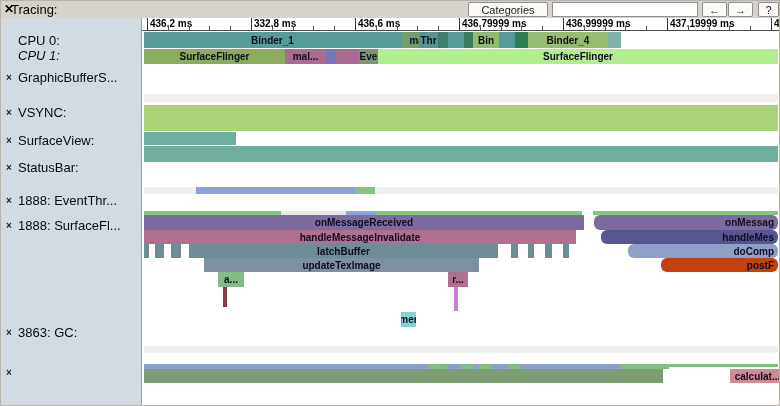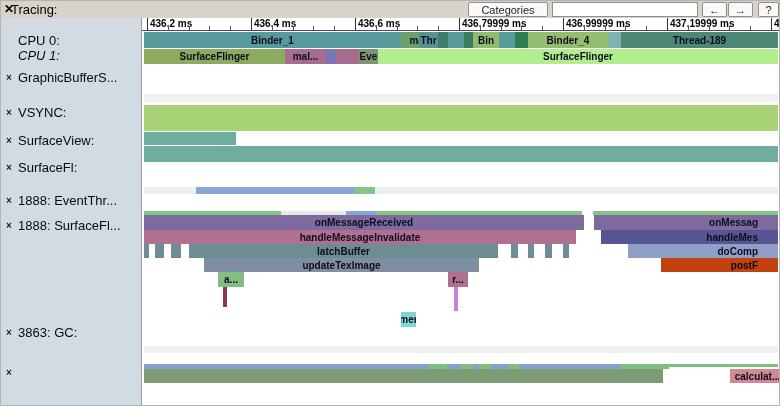--- a/index.html
+++ b/index.html
@@ -26,21 +26,21 @@
   #ruler{position:absolute;left:141px;top:17px;width:639px;height:13px;background:#fff;
          border-bottom:1px solid #4a4a4a;box-sizing:border-box;}
   .tick-major{position:absolute;top:0;width:1px;height:12px;background:#333;}
   .tick-minor{position:absolute;bottom:0;width:1px;height:4px;background:#555;}
   .tick-label{position:absolute;top:0;font-size:10px;font-weight:bold;color:#000;white-space:nowrap;}
   
   #tracks{position:absolute;left:0;top:0;width:780px;height:406px;pointer-events:none;}
   .slice{position:absolute;display:flex;align-items:center;justify-content:center;
          font-size:10px;font-weight:bold;color:#0d0d1f;overflow:hidden;white-space:nowrap;
          box-sizing:border-box;pointer-events:auto;}
-  .slice.right{justify-content:flex-end;padding-right:20px;}
+  .slice.right{justify-content:flex-end;padding-right:4px;border-radius:6px;}
 </style>
 </head>
 <body>
 
 <div id="stage">
 
   <div id="topbar">
     <span id="title-x">✕</span>
     <span id="title">Tracing:</span>
     <div class="tb-btn" style="left:467px;width:80px;">Categories</div>
@@ -64,21 +64,21 @@
       <div class="side-row" style="top: 87px;">
         <span class="side-x">×</span>
         <span class="side-label">VSYNC:</span>
       </div>
       <div class="side-row" style="top: 115px;">
         <span class="side-x">×</span>
         <span class="side-label">SurfaceView:</span>
       </div>
       <div class="side-row" style="top: 142px;">
         <span class="side-x">×</span>
-        <span class="side-label">SurfaceFl:</span>
+        <span class="side-label">StatusBar:</span>
       </div>
       <div class="side-row" style="top: 175px;">
         <span class="side-x">×</span>
         <span class="side-label">1888: EventThr...</span>
       </div>
       <div class="side-row" style="top: 200px;">
         <span class="side-x">×</span>
         <span class="side-label">1888: SurfaceFl...</span>
       </div>
       <div class="side-row" style="top: 307px;">
@@ -91,21 +91,21 @@
     </div>
 
   <div id="ruler">
       <div class="tick-major" style="left: 5px;"></div>
       <div class="tick-label" style="left: 8px;">436.2 ms</div>
       <div class="tick-minor" style="left: 26px;"></div>
       <div class="tick-minor" style="left: 47px;"></div>
       <div class="tick-minor" style="left: 67px;"></div>
       <div class="tick-minor" style="left: 88px;"></div>
       <div class="tick-major" style="left: 109px;"></div>
-      <div class="tick-label" style="left: 112px;">436.4 ms</div>
+      <div class="tick-label" style="left: 112px;">332.8 ms</div>
       <div class="tick-minor" style="left: 130px;"></div>
       <div class="tick-minor" style="left: 151px;"></div>
       <div class="tick-minor" style="left: 171px;"></div>
       <div class="tick-minor" style="left: 192px;"></div>
       <div class="tick-major" style="left: 213px;"></div>
       <div class="tick-label" style="left: 216px;">436.6 ms</div>
       <div class="tick-minor" style="left: 234px;"></div>
       <div class="tick-minor" style="left: 255px;"></div>
       <div class="tick-minor" style="left: 275px;"></div>
       <div class="tick-minor" style="left: 296px;"></div>
@@ -136,21 +136,20 @@
       <div class="slice" style="left: 400px; top: 31px; width: 34px; height: 16px; background: rgb(111, 160, 107); text-align: right;">mal</div>
       <div class="slice" style="left: 418px; top: 31px; width: 19px; height: 16px; background: rgb(88, 147, 144);">Thr</div>
       <div class="slice" style="left: 437px; top: 31px; width: 10px; height: 16px; background: rgb(63, 125, 107);"></div>
       <div class="slice" style="left: 447px; top: 31px; width: 16px; height: 16px; background: rgb(87, 154, 155);"></div>
       <div class="slice" style="left: 463px; top: 31px; width: 9px; height: 16px; background: rgb(58, 125, 94);"></div>
       <div class="slice" style="left: 472px; top: 31px; width: 26px; height: 16px; background: rgb(143, 188, 112);">Bin</div>
       <div class="slice" style="left: 498px; top: 31px; width: 16px; height: 16px; background: rgb(87, 154, 155);"></div>
       <div class="slice" style="left: 514px; top: 31px; width: 13px; height: 16px; background: rgb(47, 125, 82);"></div>
       <div class="slice" style="left: 527px; top: 31px; width: 80px; height: 16px; background: rgb(148, 189, 112);">Binder_4</div>
       <div class="slice" style="left: 607px; top: 31px; width: 13px; height: 16px; background: rgb(127, 179, 173);"></div>
-      <div class="slice" style="left: 620px; top: 31px; width: 157px; height: 16px; background: rgb(77, 136, 119);">Thread-189</div>
       <div class="slice" style="left: 143px; top: 48px; width: 141px; height: 15px; background: rgb(139, 171, 95);">SurfaceFlinger</div>
       <div class="slice" style="left: 284px; top: 48px; width: 41px; height: 15px; background: rgb(168, 109, 142);">mal...</div>
       <div class="slice" style="left: 325px; top: 48px; width: 10px; height: 15px; background: rgb(122, 118, 181);"></div>
       <div class="slice" style="left: 335px; top: 48px; width: 23px; height: 15px; background: rgb(168, 109, 142);"></div>
       <div class="slice" style="left: 358px; top: 48px; width: 19px; height: 15px; background: rgb(125, 148, 113);">Eve</div>
       <div class="slice" style="left: 377px; top: 48px; width: 400px; height: 15px; background: rgb(178, 238, 142);">SurfaceFlinger</div>
       <div class="slice" style="left: 143px; top: 93px; width: 634px; height: 8px; background: rgb(240, 240, 240);"></div>
       <div class="slice" style="left: 143px; top: 104px; width: 634px; height: 26px; background: rgb(168, 211, 119);"></div>
       <div class="slice" style="left: 143px; top: 131px; width: 92px; height: 13px; background: rgb(111, 174, 158);"></div>
       <div class="slice" style="left: 143px; top: 145px; width: 634px; height: 16px; background: rgb(111, 174, 158);"></div>

